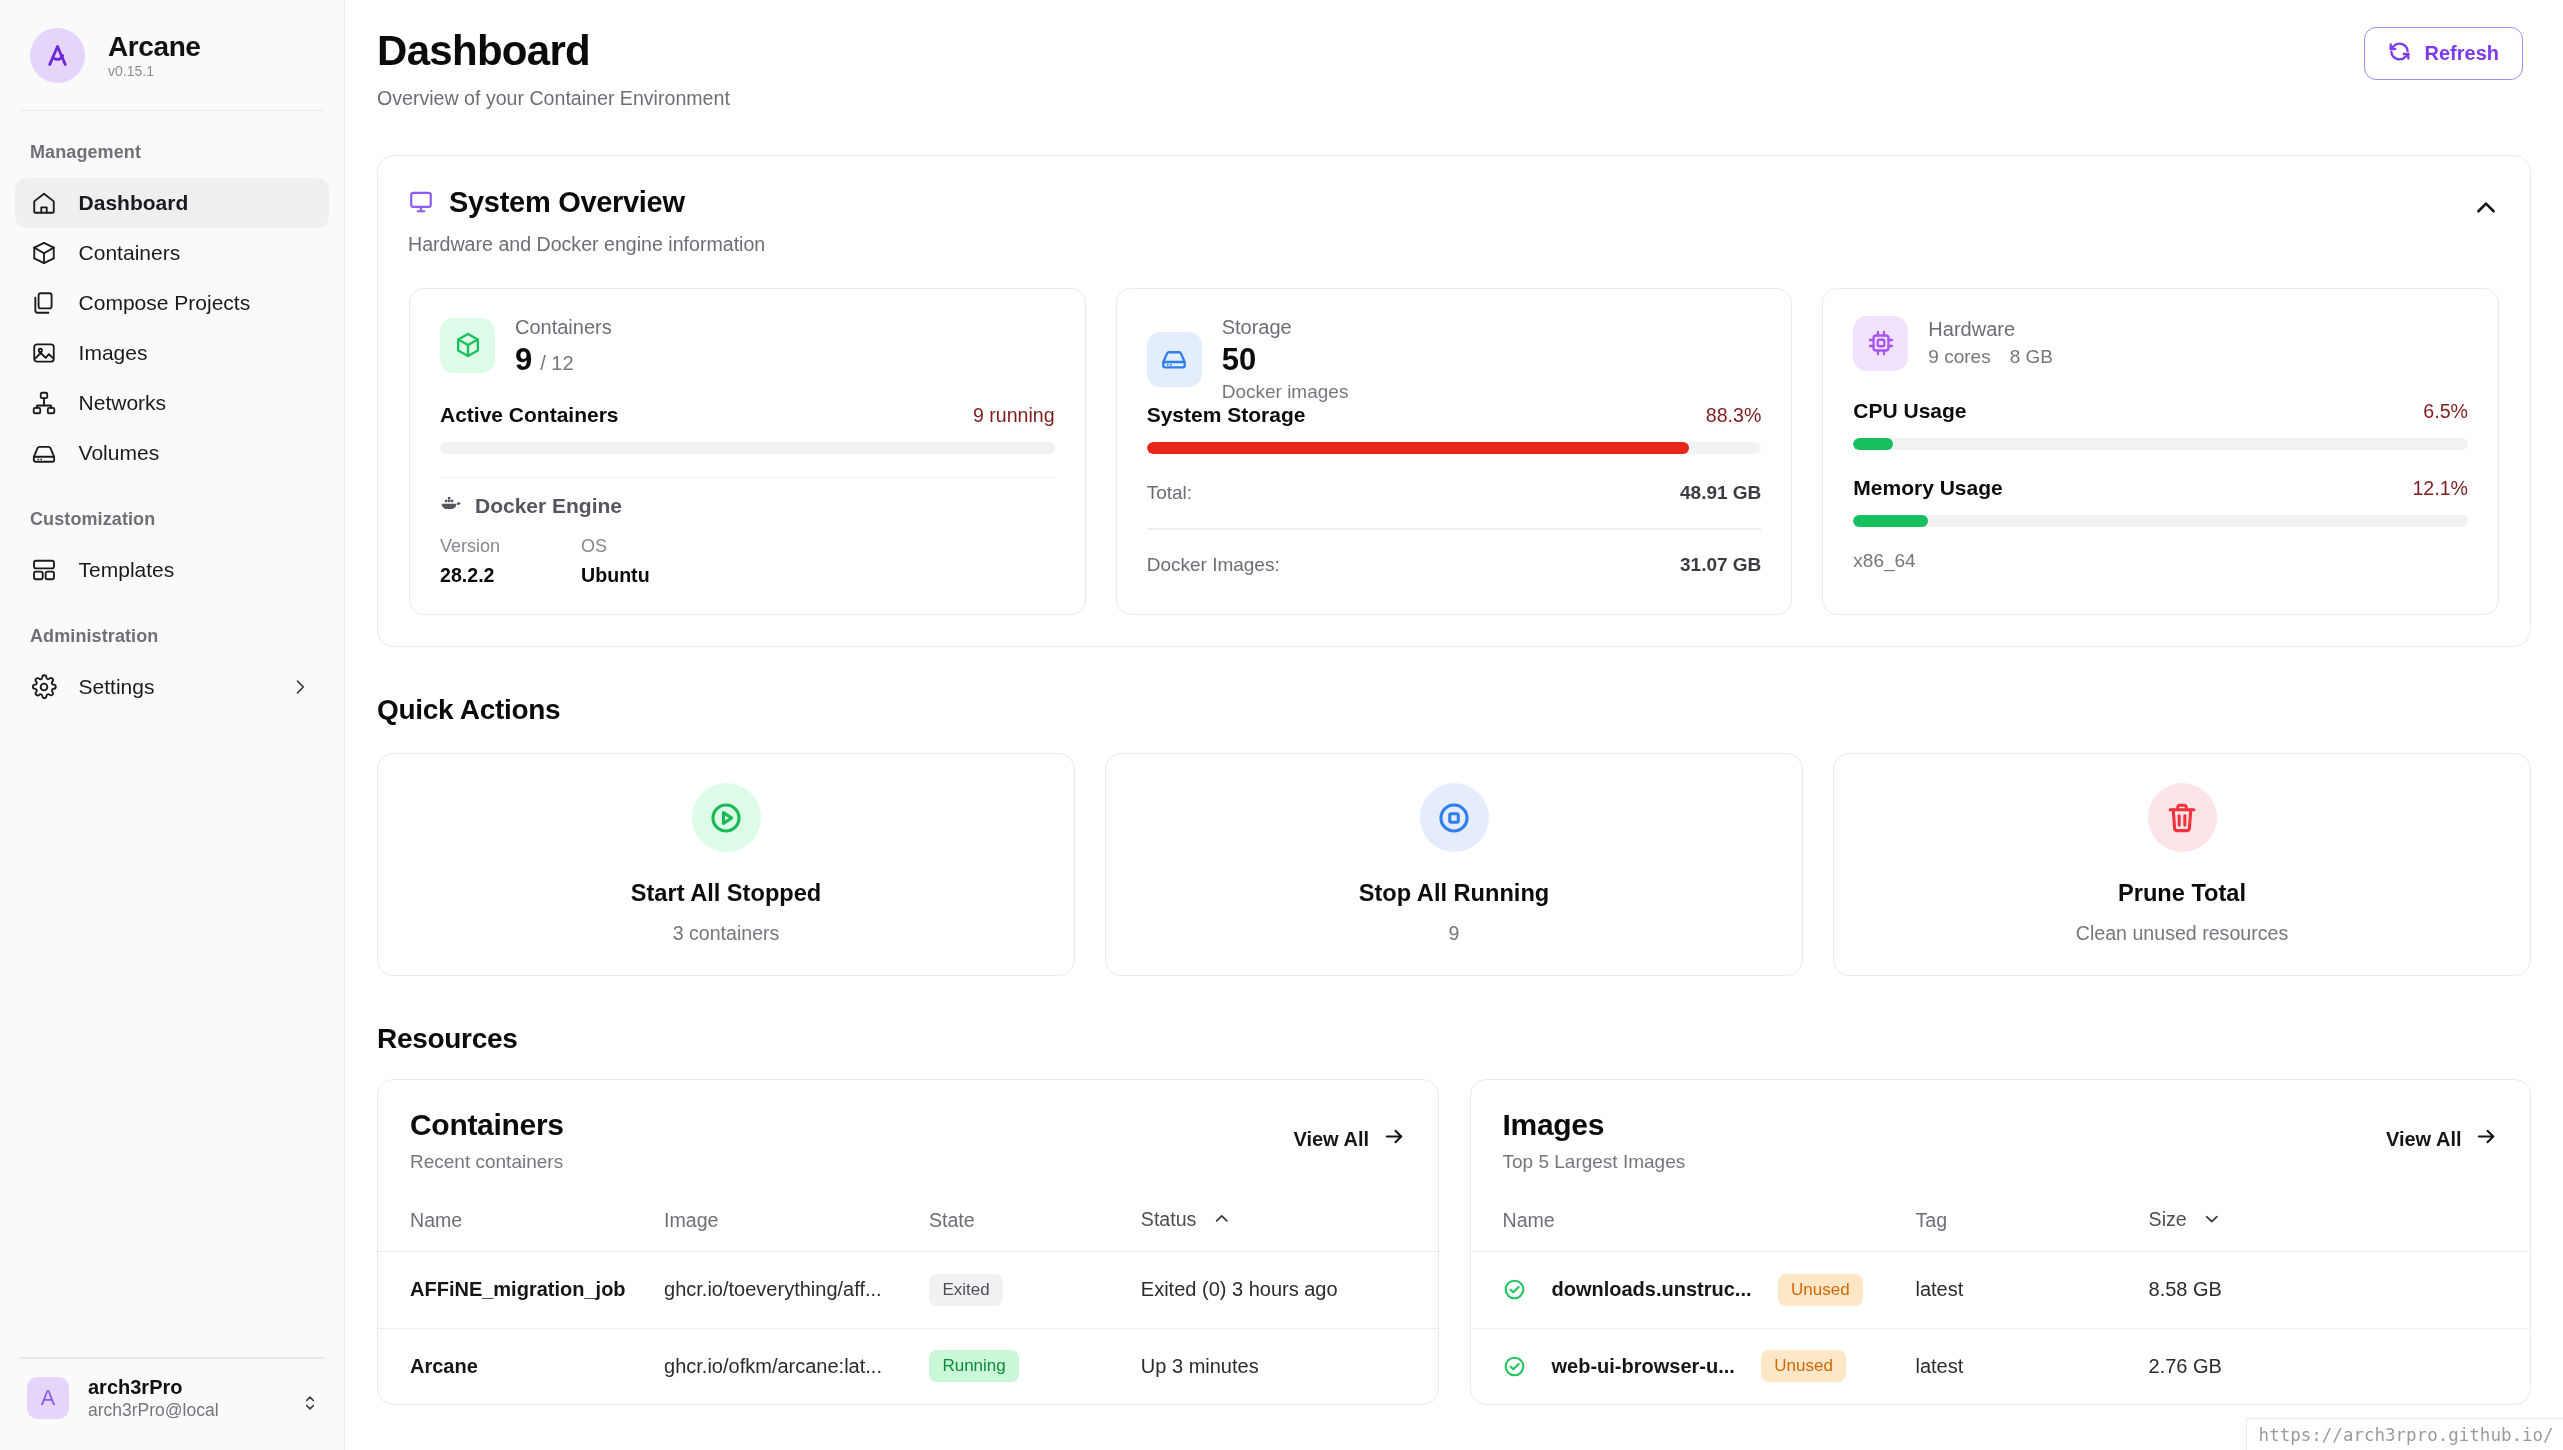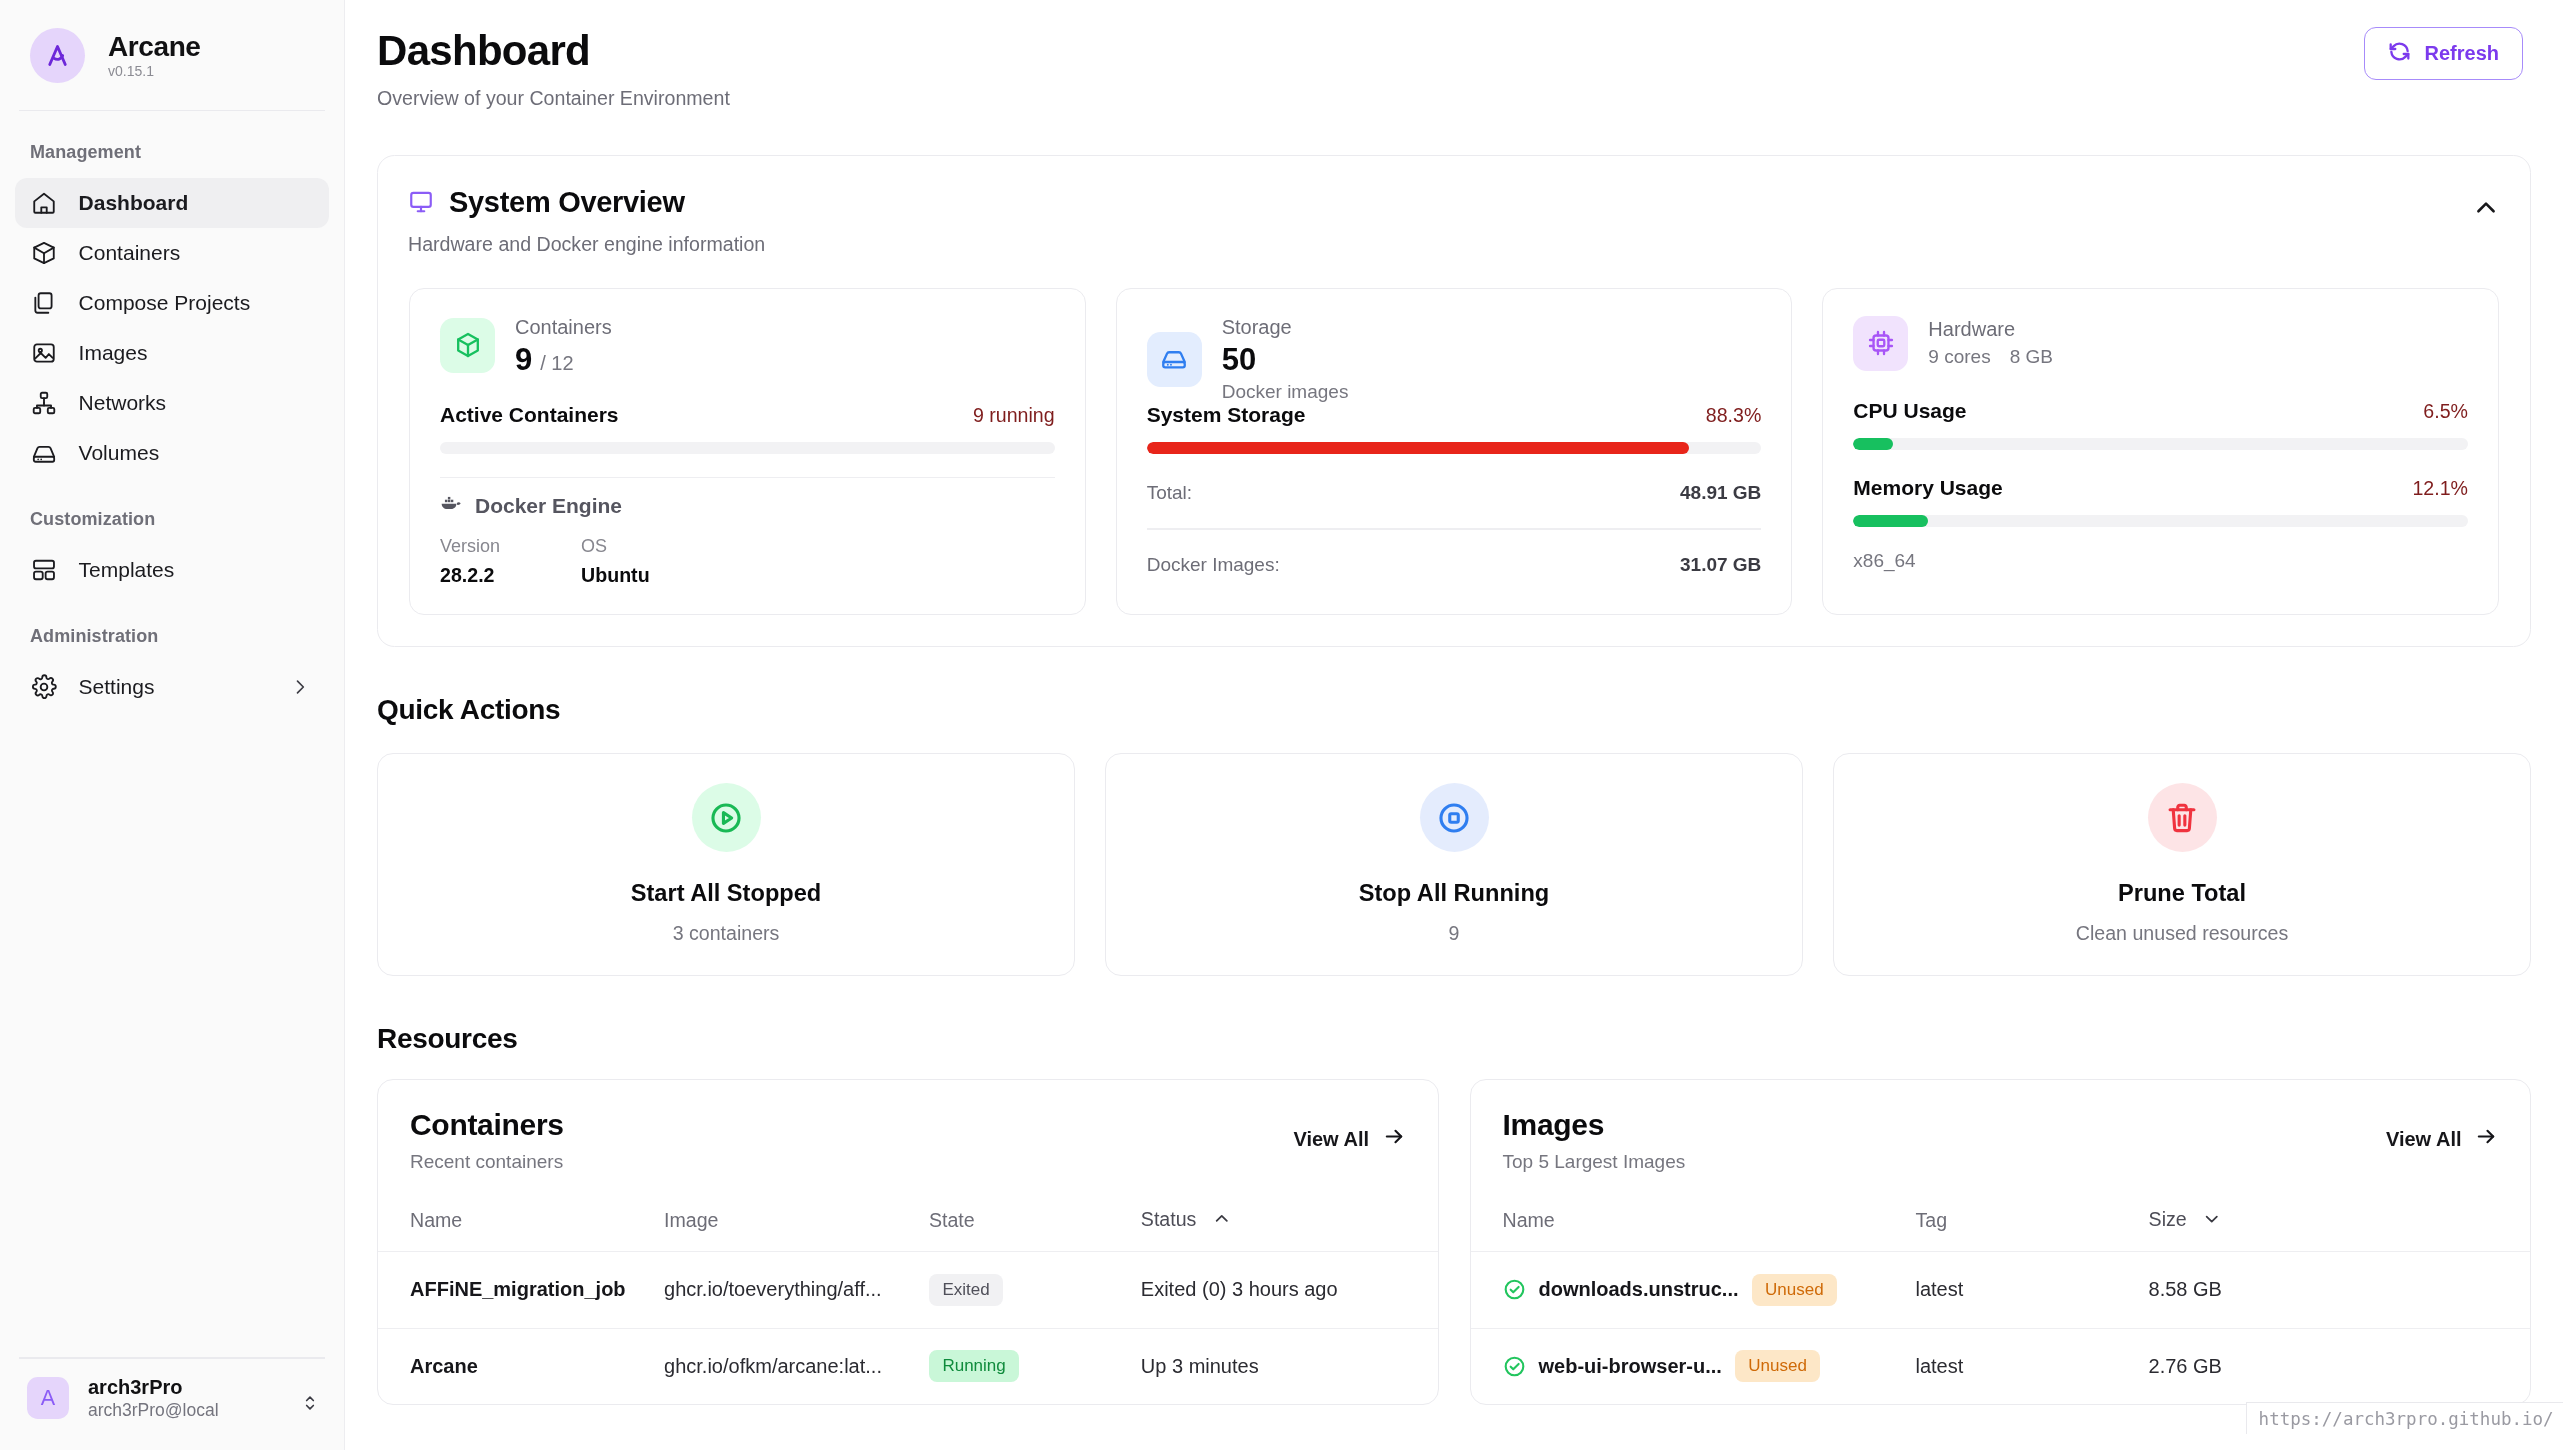--- a/index.html
+++ b/index.html
@@ -157,27 +157,27 @@
   .sort-ico svg { width: 17.5px; height: 17.5px; stroke: #3a3a42; stroke-width: 2.4; fill: none; stroke-linecap: round; stroke-linejoin: round; }
   td { font-size: 20px; color: #16161a; padding: 21.6px 0; border-top: 1.3px solid #eeeef1; vertical-align: middle; }
   .c-name { font-weight: bold; }
   .muted { color: #2b2b31; }
 
   .badge { display: inline-block; font-size: 17px; border-radius: 8px; padding: 6px 13.5px; font-weight: normal; }
   .badge.exited { background: #f1f1f3; color: #4f4f59; }
   .badge.running { background: #c9f7d8; color: #0f8b3c; }
   .badge.unused { background: #fde7c7; color: #cf6a08; }
 
-  .img-name-cell { display: flex; align-items: center; gap: 13px; }
+  .img-name-cell { display: flex; align-items: center; gap: 26px; }
   .check-ico { width: 23px; height: 23px; flex: 0 0 23px; }
   .check-ico svg { width: 23px; height: 23px; stroke: #22c55e; stroke-width: 2.2; fill: none; stroke-linecap: round; stroke-linejoin: round; }
 
   
   .statusbar {
-    position: absolute; right: 0; bottom: 16px;
+    position: absolute; right: 0; bottom: 0;
     background: #fff; border-top: 1.3px solid #e9e9ed; border-left: 1.3px solid #e9e9ed;
     font-family: "DejaVu Sans Mono", monospace;
     font-size: 17.5px; color: #9a9aa2; padding: 5.4px 9.4px 5.4px 12px;
   }
 </style>
 </head>
 <body>
 
 <div class="app">
 

